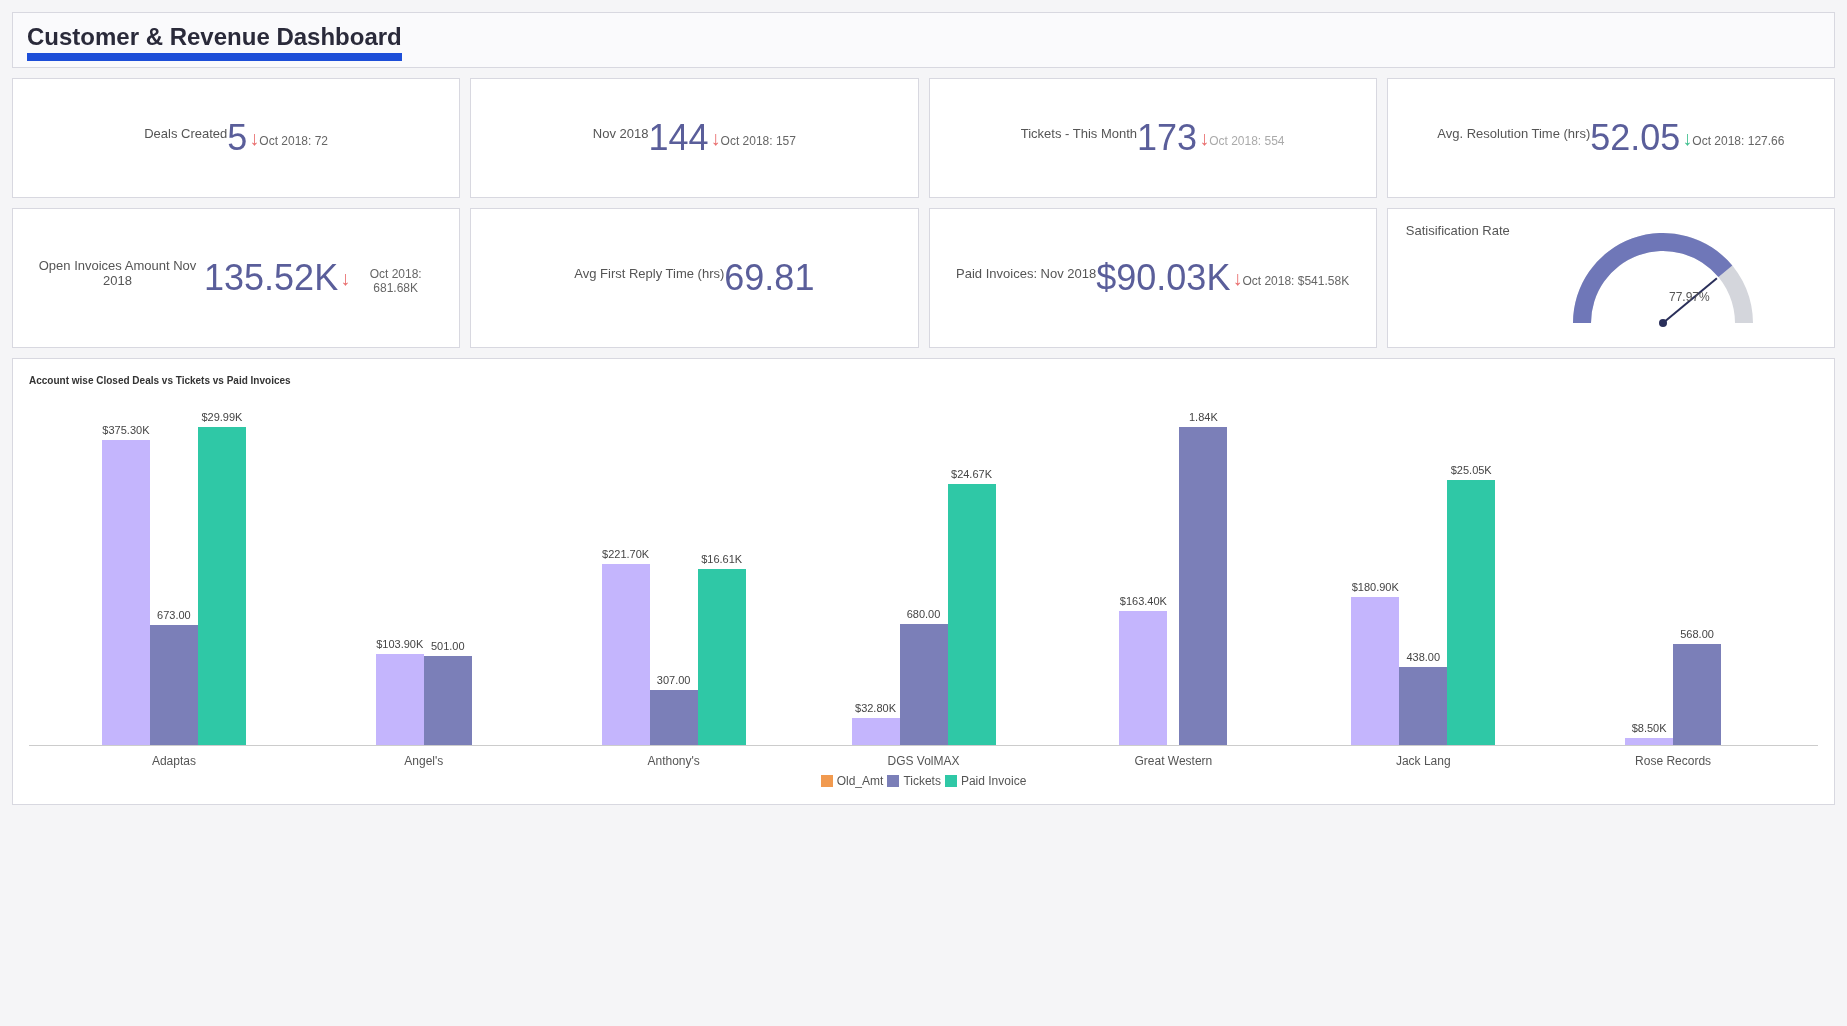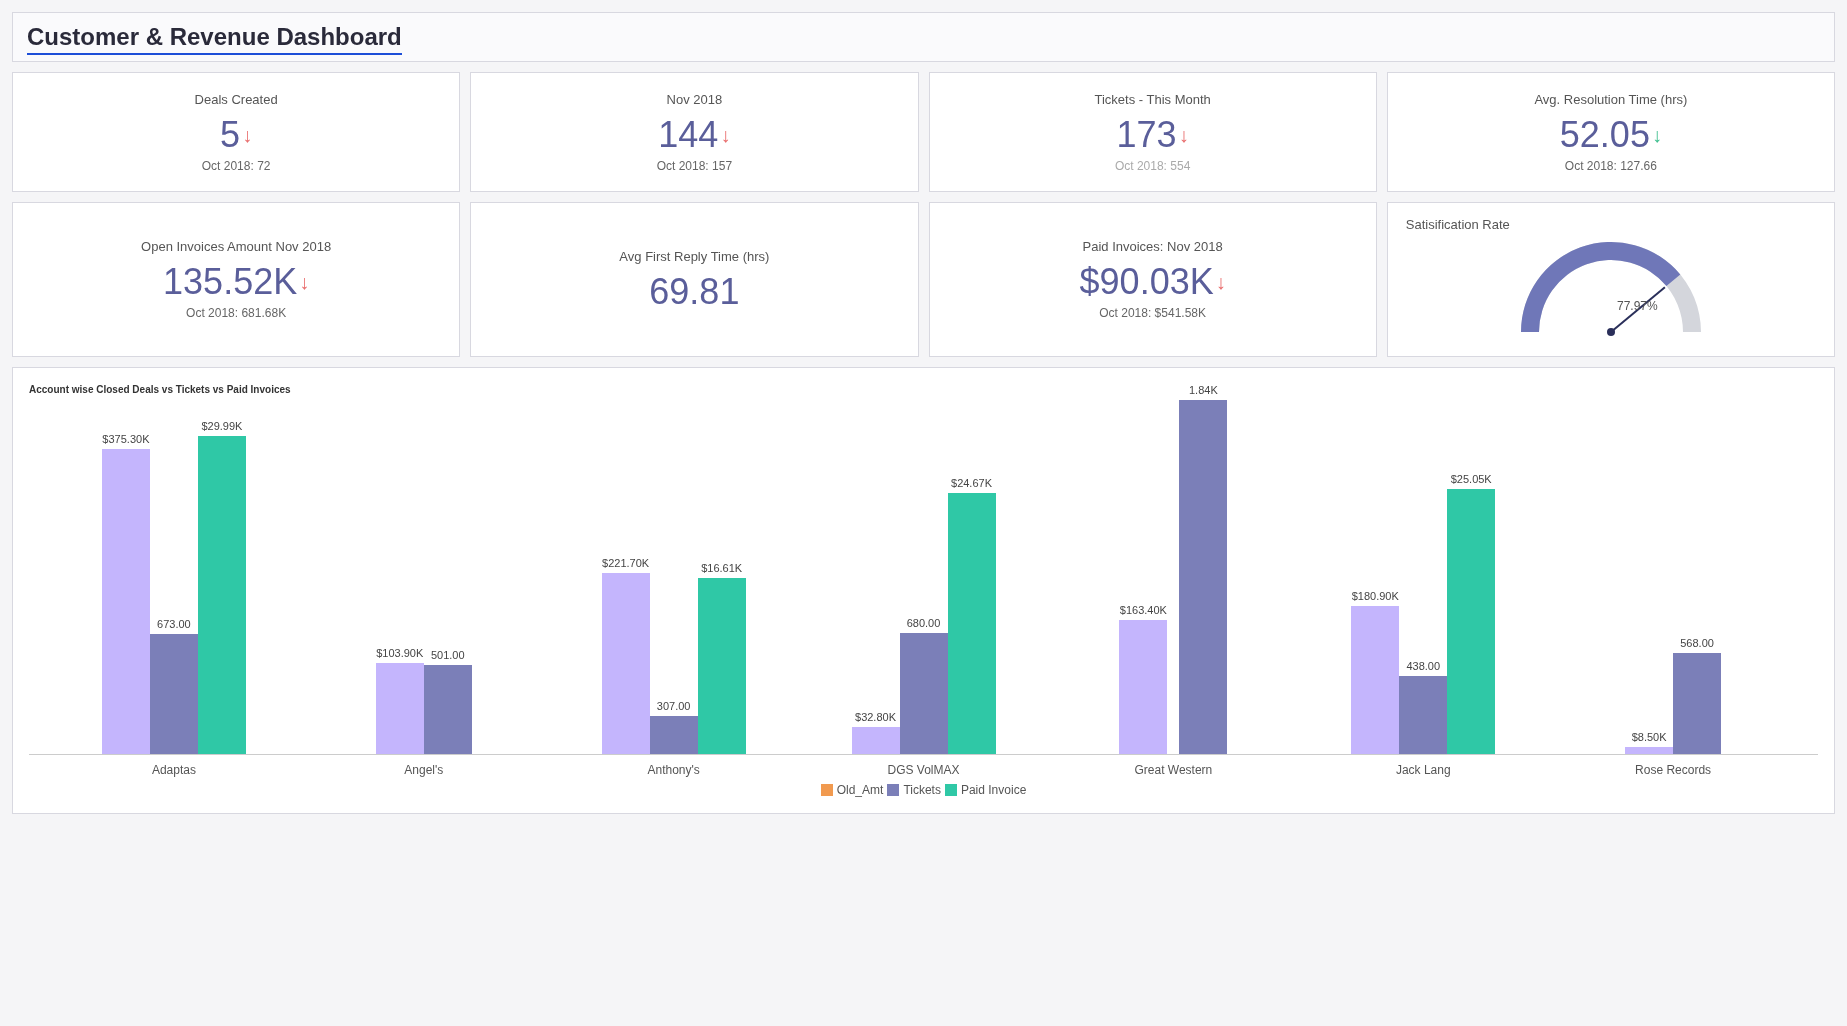--- a/index.html
+++ b/index.html
@@ -13,37 +13,36 @@
   border: 1px solid #d8d8e0;
   background: #fafafc;
   padding: 10px 14px 6px;
   margin-bottom: 10px;
 }
 .dashboard-title {
   font-size: 24px;
   font-weight: 700;
   color: #2a2a3a;
   display: inline-block;
-  border-bottom: 2px solid #1d4ed8;
+  border-bottom: 8px solid #1d4ed8;
   padding-bottom: 2px;
 }
 .cards-row {
   display: grid;
   grid-template-columns: repeat(4, 1fr);
   gap: 10px;
   margin-bottom: 10px;
 }
 .card {
   background: #fff;
   border: 1px solid #d8d8e0;
   padding: 14px 18px;
   min-height: 120px;
   position: relative;
   display: flex;
-  flex-direction: column;
   justify-content: center;
   align-items: center;
 }
 .card-label {
   font-size: 13px;
   color: #555;
   margin-bottom: 10px;
   text-align: center;
 }
 .card-value {
@@ -223,21 +222,21 @@
         </div>
         <div class="bar purple" style="height: 89px;">
           <div class="bar-label">501.00</div>
         </div>
         <div class="bar teal" style="height: 0px; width: 0px;"></div>
       </div>
       <div class="account-group">
         <div class="bar orange" style="height: 181px;">
           <div class="bar-label">$221.70K</div>
         </div>
-        <div class="bar purple" style="height: 38px;">
+        <div class="bar purple" style="height: 55px;">
           <div class="bar-label">307.00</div>
         </div>
         <div class="bar teal" style="height: 176px;">
           <div class="bar-label">$16.61K</div>
         </div>
       </div>
       <div class="account-group">
         <div class="bar orange" style="height: 27px;">
           <div class="bar-label">$32.80K</div>
         </div>
@@ -245,21 +244,21 @@
           <div class="bar-label">680.00</div>
         </div>
         <div class="bar teal" style="height: 261px;">
           <div class="bar-label">$24.67K</div>
         </div>
       </div>
       <div class="account-group">
         <div class="bar orange" style="height: 134px;">
           <div class="bar-label">$163.40K</div>
         </div>
-        <div class="bar purple" style="height: 354px; margin-left: 12px;">
+        <div class="bar purple" style="height: 318px; margin-left: 12px;">
           <div class="bar-label">1.84K</div>
         </div>
         <div class="bar teal" style="height: 0px; width: 0px;"></div>
       </div>
       <div class="account-group">
         <div class="bar orange" style="height: 148px; padding-left: 20px;">
           <div class="bar-label">$180.90K</div>
         </div>
         <div class="bar purple" style="height: 78px;">
           <div class="bar-label">438.00</div>

